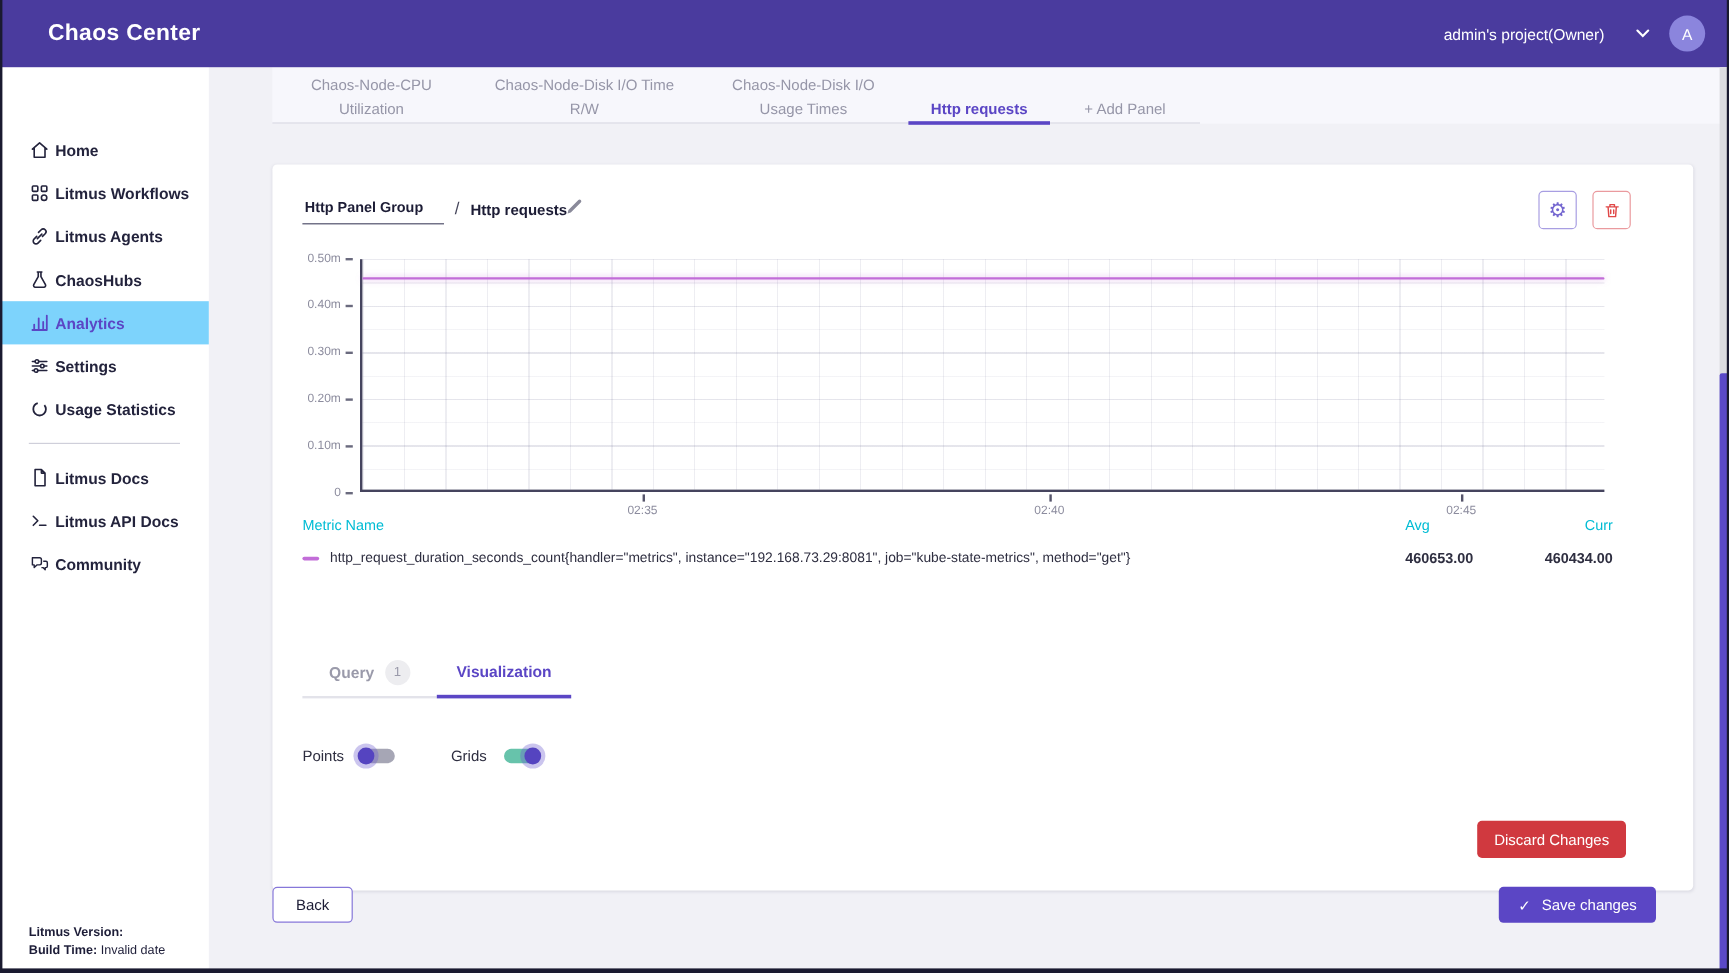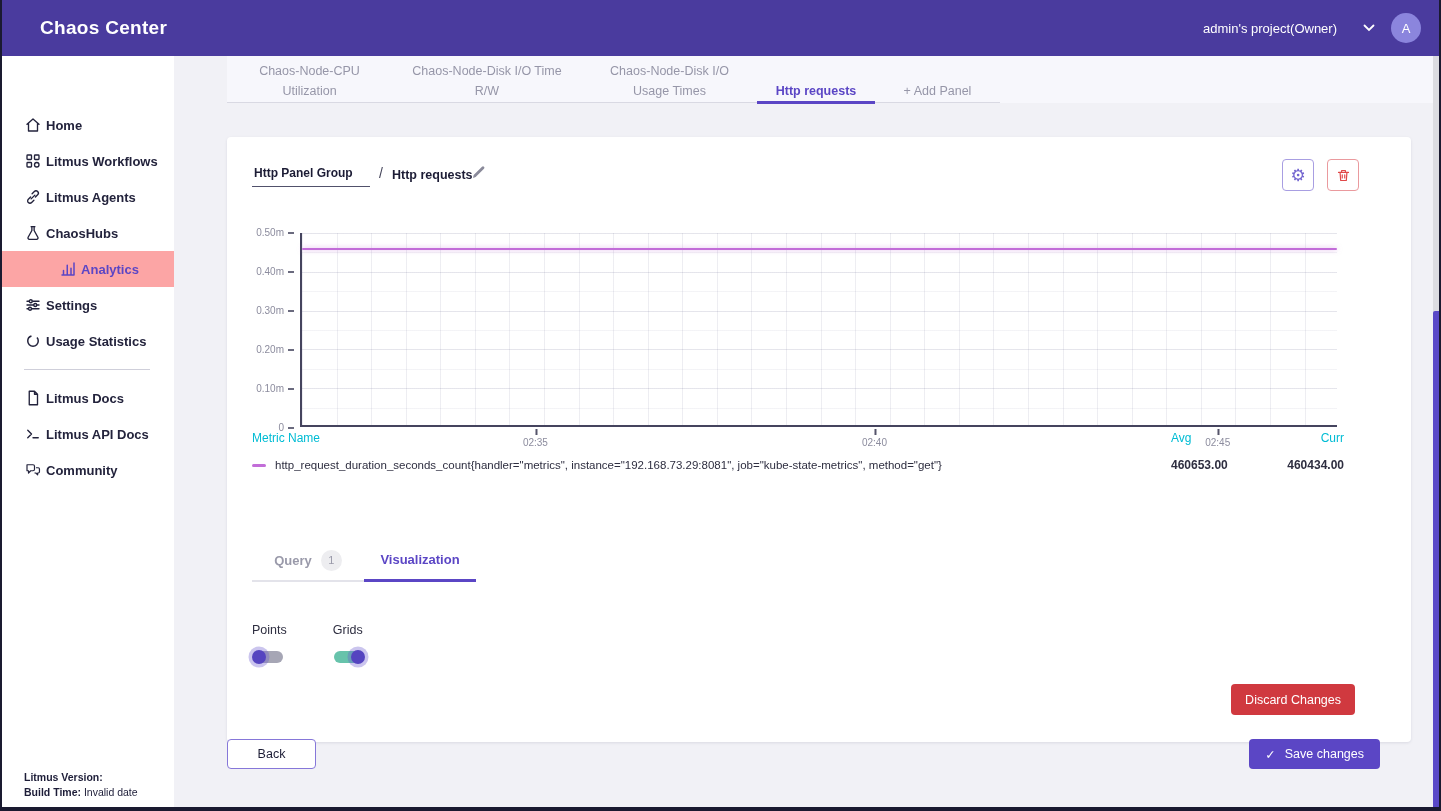--- a/index.html
+++ b/index.html
@@ -15,21 +15,21 @@
   .header { position:absolute; top:0; left:0; right:0; height:56px; background:#4a3b9e; display:flex; align-items:center; z-index:30; }
   .app-title { margin-left:40px; color:#fff; font-size:19px; font-weight:bold; letter-spacing:.3px; }
   .header-right { margin-left:auto; display:flex; align-items:center; gap:16px; padding-right:20px; }
   .project-selector { display:flex; align-items:center; gap:26px; color:#ffffff; font-size:13px; cursor:pointer;justify-content:flex-end; }
   .avatar { width:30px; height:30px; border-radius:50%; background:#8b85dd; color:#fff; font-size:13px; display:flex; align-items:center; justify-content:center; cursor:pointer; }
 
   
   .sidebar { position:absolute; top:56px; left:0; bottom:0; width:174px; background:#fff; padding-top:51px; z-index:20; }
   .side-item { height:36px; display:flex; align-items:center; gap:4px; padding-left:24px; font-size:13px; font-weight:bold; color:#23233c; cursor:pointer; }
   .side-item svg { flex:none; }
-  .side-item.active { background:#fca5a5; color:#5b46c5;justify-content:center; }
+  .side-item.active { background:#7dd3fc; color:#5b46c5; }
   .side-divider { height:1px; background:#cfcfda; margin:10px 24px 10px 24px; }
   .side-footer { position:absolute; left:24px; bottom:10px; font-size:10.5px; color:#1d1d38; line-height:1.5; }
   .side-footer b { font-weight:bold; }
 
   
   .main { position:absolute; left:174px; top:56px; right:0; bottom:0; }
 
   
   .panel-strip { position:absolute; left:53px; top:0; right:0; height:47px; background:#f7f7fc; }
   .ptabs { display:inline-flex; height:47px; border-bottom:1px solid #d9d9e3;align-items:flex-end; }
@@ -49,21 +49,21 @@
   .crumb-sep { position:absolute; left:152px; top:28px; font-size:14px; color:#44445a; }
   .panel-name { position:absolute; left:165px; top:31px; font-size:12.5px; font-weight:bold; color:#1c1c35; }
   .pencil-btn { position:absolute; left:244px; top:27px; color:#8a8a9a; cursor:pointer; }
 
   .icon-btn { position:absolute; top:22px; width:32px; height:32px; border-radius:4px; background:#fff;
               display:flex; align-items:center; justify-content:center; cursor:pointer; }
   .gear-btn  { left:1055px; border:1px solid #a89ee2; color:#7466d0; font-size:17px; }
   .trash-btn { left:1100px; border:1px solid #ea9a9e; color:#e04848; }
 
   
-  .chart { position:absolute; left:25px; top:89px; width:1134px; height:235px;text-align:right; }
+  .chart { position:absolute; left:25px; top:72px; width:1134px; height:235px;text-align:right; }
   .ylabels { position:absolute; left:0; top:1px; width:42px; height:206px; display:flex; flex-direction:column;
              justify-content:space-between; align-items:flex-end; }
   .ytick { display:flex; align-items:center; gap:4px; font-size:10px; color:#8c8c9e; }
   .ytick::after { content:""; width:6px; height:2px; background:#6a6a7e; }
   .plot { position:absolute; left:48px; top:7px; width:1037px; height:194px;
           border-left:2px solid #45445e; border-bottom:2px solid #45445e;
           background-image:
             repeating-linear-gradient(to right,  rgba(60,60,110,.09) 0 1px, transparent 1px 34.57px),
             repeating-linear-gradient(to bottom, rgba(60,60,110,.06) 0 1px, transparent 1px 19.4px),
             repeating-linear-gradient(to bottom, rgba(60,60,110,.08) 0 1px, transparent 1px 38.8px); }
@@ -88,33 +88,33 @@
   .etabs { position:absolute; left:25px; top:403px; display:flex; }
   .etab { width:112px; height:42px; display:flex; align-items:center; justify-content:center; gap:9px;
           font-size:13px; font-weight:bold; cursor:pointer; }
   .etab.query { color:#9a9aaa; border-bottom:2px solid #e3e3ea; }
   .etab.viz   { color:#5b46c5; border-bottom:3px solid #5b46c5; }
   .badge { width:21px; height:21px; border-radius:50%; background:#ededf0; color:#9a9aaa; font-size:11px;
            display:flex; align-items:center; justify-content:center; font-weight:normal; }
 
   
   .toggle-row { position:absolute; left:25px; top:486px; display:flex; align-items:center; gap:46px; }
-  .toggle-item { display:flex; align-items:center; gap:13px; font-size:12.5px; color:#2e2e40;flex-direction:column; }
+  .toggle-item { display:flex; align-items:center; gap:13px; font-size:12.5px; color:#2e2e40; }
   .switch { position:relative; width:30px; height:14px; cursor:pointer; }
   .switch .track { position:absolute; left:1px; top:1px; width:28px; height:12px; border-radius:7px; background:#a6a6b5; }
   .switch.on .track { background:#67c3ab; }
   .switch .thumb { position:absolute; top:0; width:14px; height:14px; border-radius:50%; background:#5544c0;
                    box-shadow:0 0 0 3.5px rgba(106,90,205,.35); }
   .switch.off .thumb { left:-2px; }
   .switch.on  .thumb { right:-2px; }
 
   
   .discard-btn { position:absolute; right:56px; top:547px; height:31px; padding:0 14px; background:#d0393f; color:#fff;
                  border:none; border-radius:4px; font-size:12.5px; font-family:inherit; cursor:pointer; }
-  .back-btn { position:absolute; left:53px; top:683px; width:89px; height:30px; background:#fff; color:#1c1c35;
+  .back-btn { position:absolute; left:53px; top:683px; width:67px; height:30px; background:#fff; color:#1c1c35;
               border:1px solid #8677d9; border-radius:4px; font-size:12.5px; font-family:inherit; cursor:pointer; }
   .save-btn { position:absolute; right:61px; top:683px; height:30px; padding:0 16px; background:#5b46c5; color:#fff;
               border:none; border-radius:4px; font-size:12.5px; font-family:inherit; cursor:pointer;
               display:flex; align-items:center; gap:9px; }
 
   
   .scroll-track { position:absolute; right:0; top:56px; bottom:0; width:8px; background:#dcdce1; z-index:40; }
   .scroll-thumb { position:absolute; right:0; top:255px; width:8px; height:556px; background:#5a49c8; border-radius:2px; cursor:pointer; }
 </style>
 </head>

